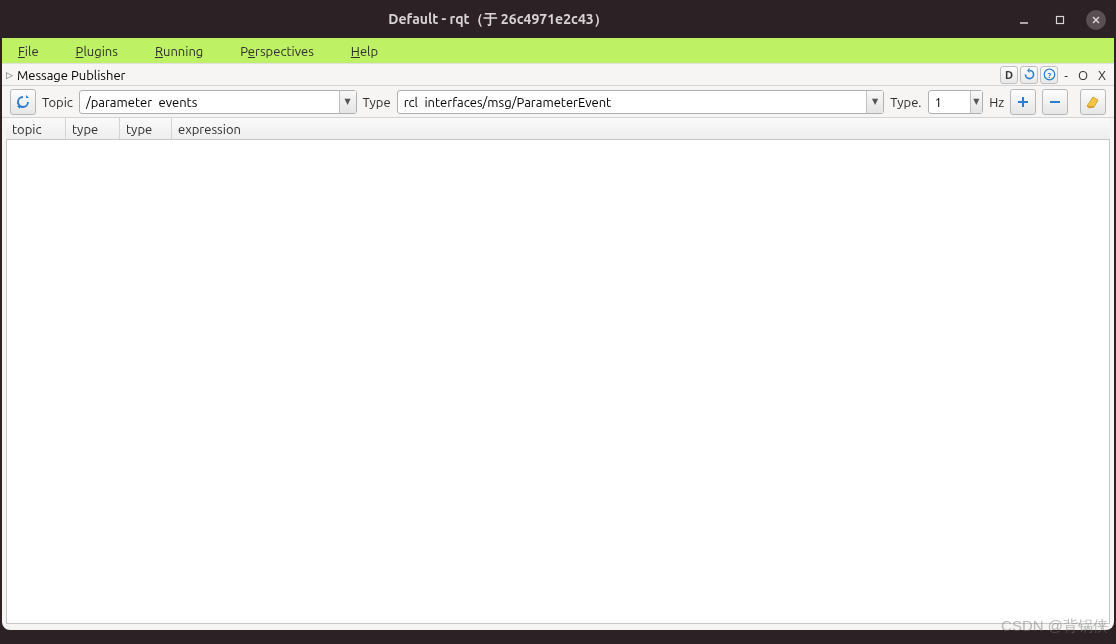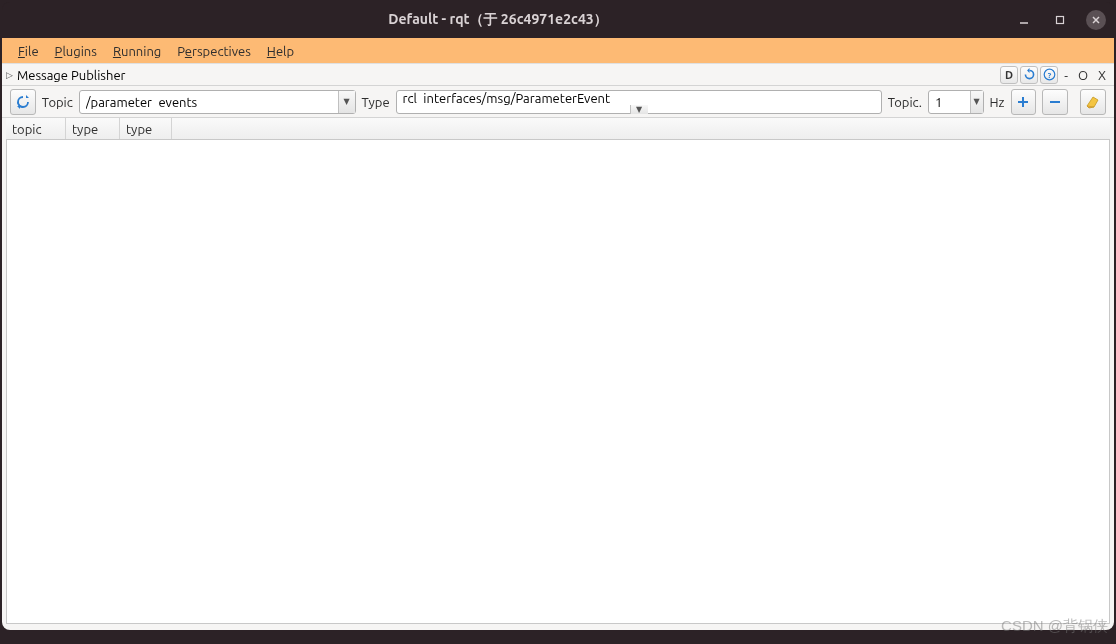--- a/index.html
+++ b/index.html
@@ -57,25 +57,25 @@
       background: #5a5054;
     }
     .app-body {
       flex: 1;
       background: #f6f5f4;
       display: flex;
       flex-direction: column;
     }
     .menubar {
       height: 26px;
-      background: #fdba74;
+      background: #bef264;
       display: flex;
       align-items: center;
       padding: 0 8px;
-      gap: 0;
+      gap: 21px;
       border-bottom: 1px solid #e0e0e0;
     }
     .menu-item {
       padding: 3px 8px;
       cursor: pointer;
       color: #2e2e2e;
     }
     .menu-item .underline { text-decoration: underline; }
     .plugin-header {
       height: 22px;
@@ -168,21 +168,21 @@
       border-left: 1px solid #c0c0c0;
       background: linear-gradient(#f8f8f8, #e4e4e4);
       display: flex;
       align-items: center;
       justify-content: center;
       font-size: 8px;
       color: #555;
       cursor: pointer;
     }
     .combo-topic { width: 279px; }
-    .combo-type { width: 490px; flex-direction: column; }
+    .combo-type { width: 490px; }
     .combo-freq { width: 56px; }
     .spacer-flex { flex: 1; }
     .plus-btn svg, .minus-btn svg { width: 14px; height: 14px; }
     .table-header {
       height: 22px;
       background: linear-gradient(#fafafa, #eeeeee);
       border-bottom: 1px solid #c8c8c8;
       display: flex;
     }
     .th {
@@ -295,21 +295,21 @@
       <span class="label">Topic</span>
       <div class="combo combo-topic">
         <input type="text" value="/parameter_events" style="">
         <div class="combo-arrow">▼</div>
       </div>
       <span class="label">Type</span>
       <div class="combo combo-type">
         <input type="text" value="rcl_interfaces/msg/ParameterEvent" style="">
         <div class="combo-arrow">▼</div>
       </div>
-      <span class="label">Topic.</span>
+      <span class="label">Type.</span>
       <div class="combo combo-freq">
         <input type="text" value="1" style="">
         <div class="combo-arrow">▼</div>
       </div>
       <span class="label">Hz</span>
       <div class="tool-btn plus-btn">
         <svg viewBox="0 0 14 14">
             <line x1="7" y1="2" x2="7" y2="12" stroke="#2a7dd1" stroke-width="2"></line>
             <line x1="2" y1="7" x2="12" y2="7" stroke="#2a7dd1" stroke-width="2"></line>
           </svg>
@@ -326,19 +326,20 @@
             <path d="M3 12 L5 14 L10 13" fill="#e8a030" stroke="#c49820" stroke-width="0.8"></path>
           </svg>
       </div>
     </div>
 
     <div class="content-wrap">
       <div class="table-header">
         <div class="th th-topic">topic</div>
         <div class="th th-type">type</div>
         <div class="th th-rate">type</div>
+        <div class="th th-expression">expression</div>
       </div>
       <div class="table-body"></div>
     </div>
   </div>
 </div>
 
 <div class="watermark">CSDN @背锅侠</div>
 
 </body></html>

